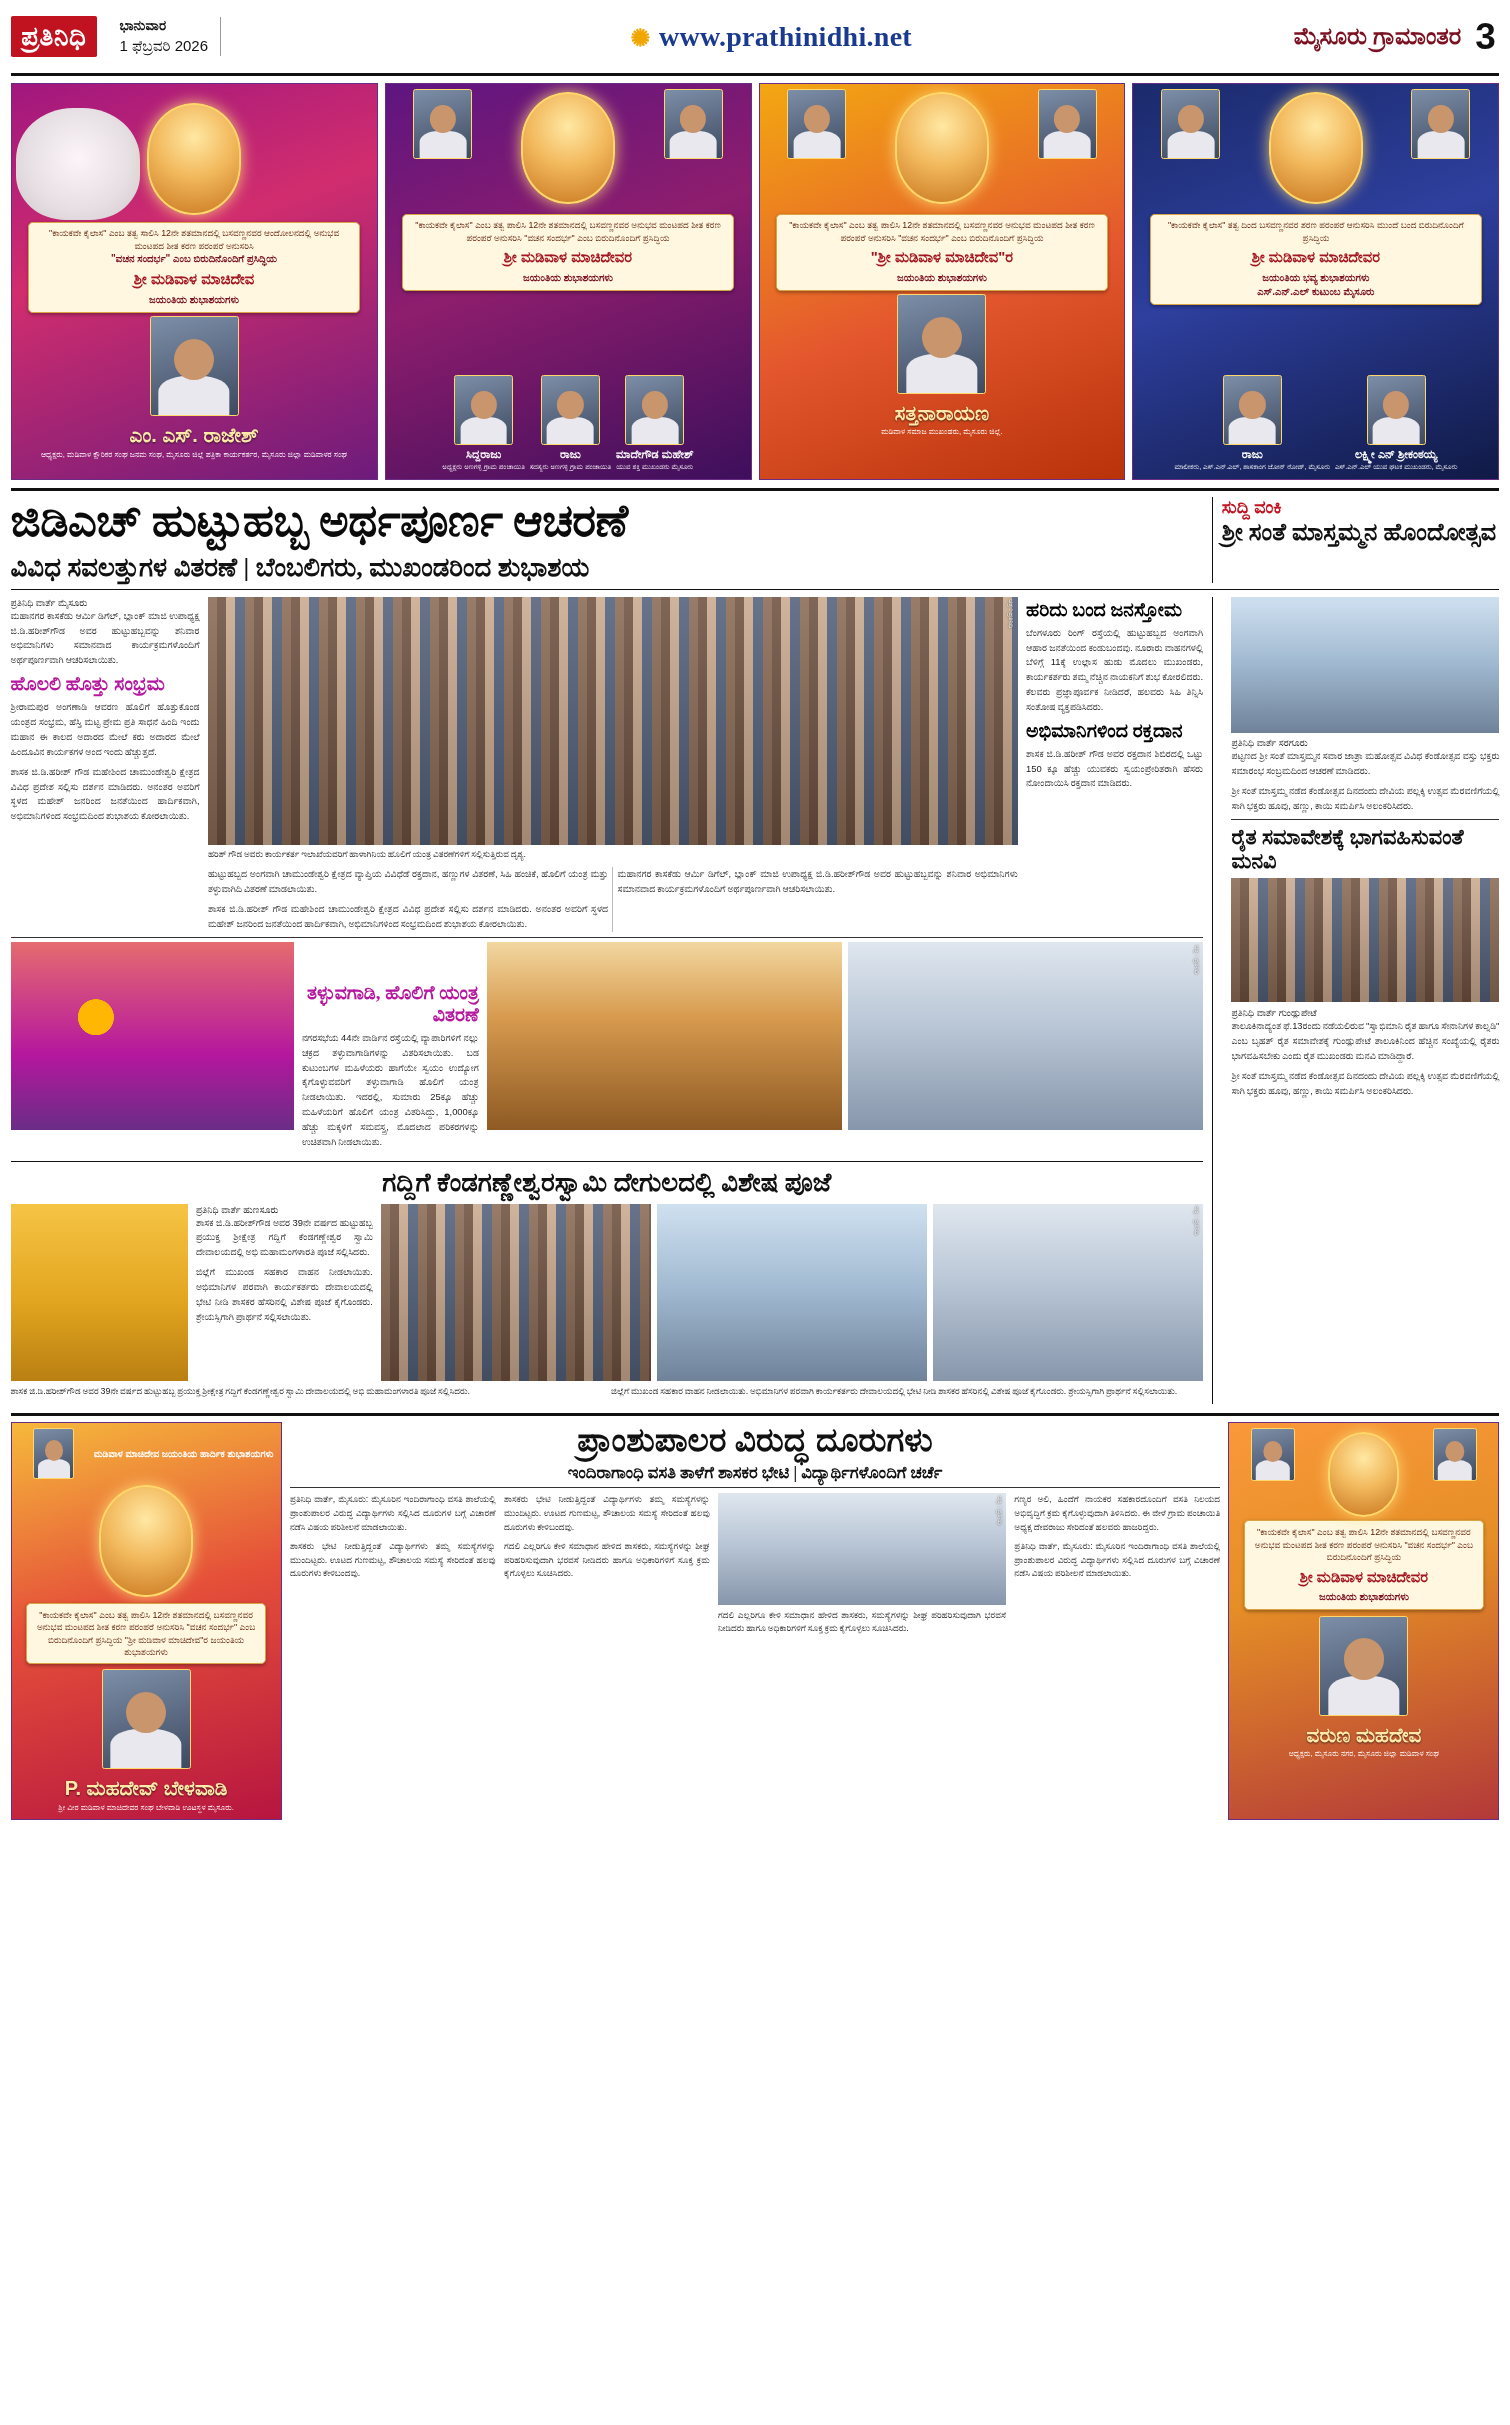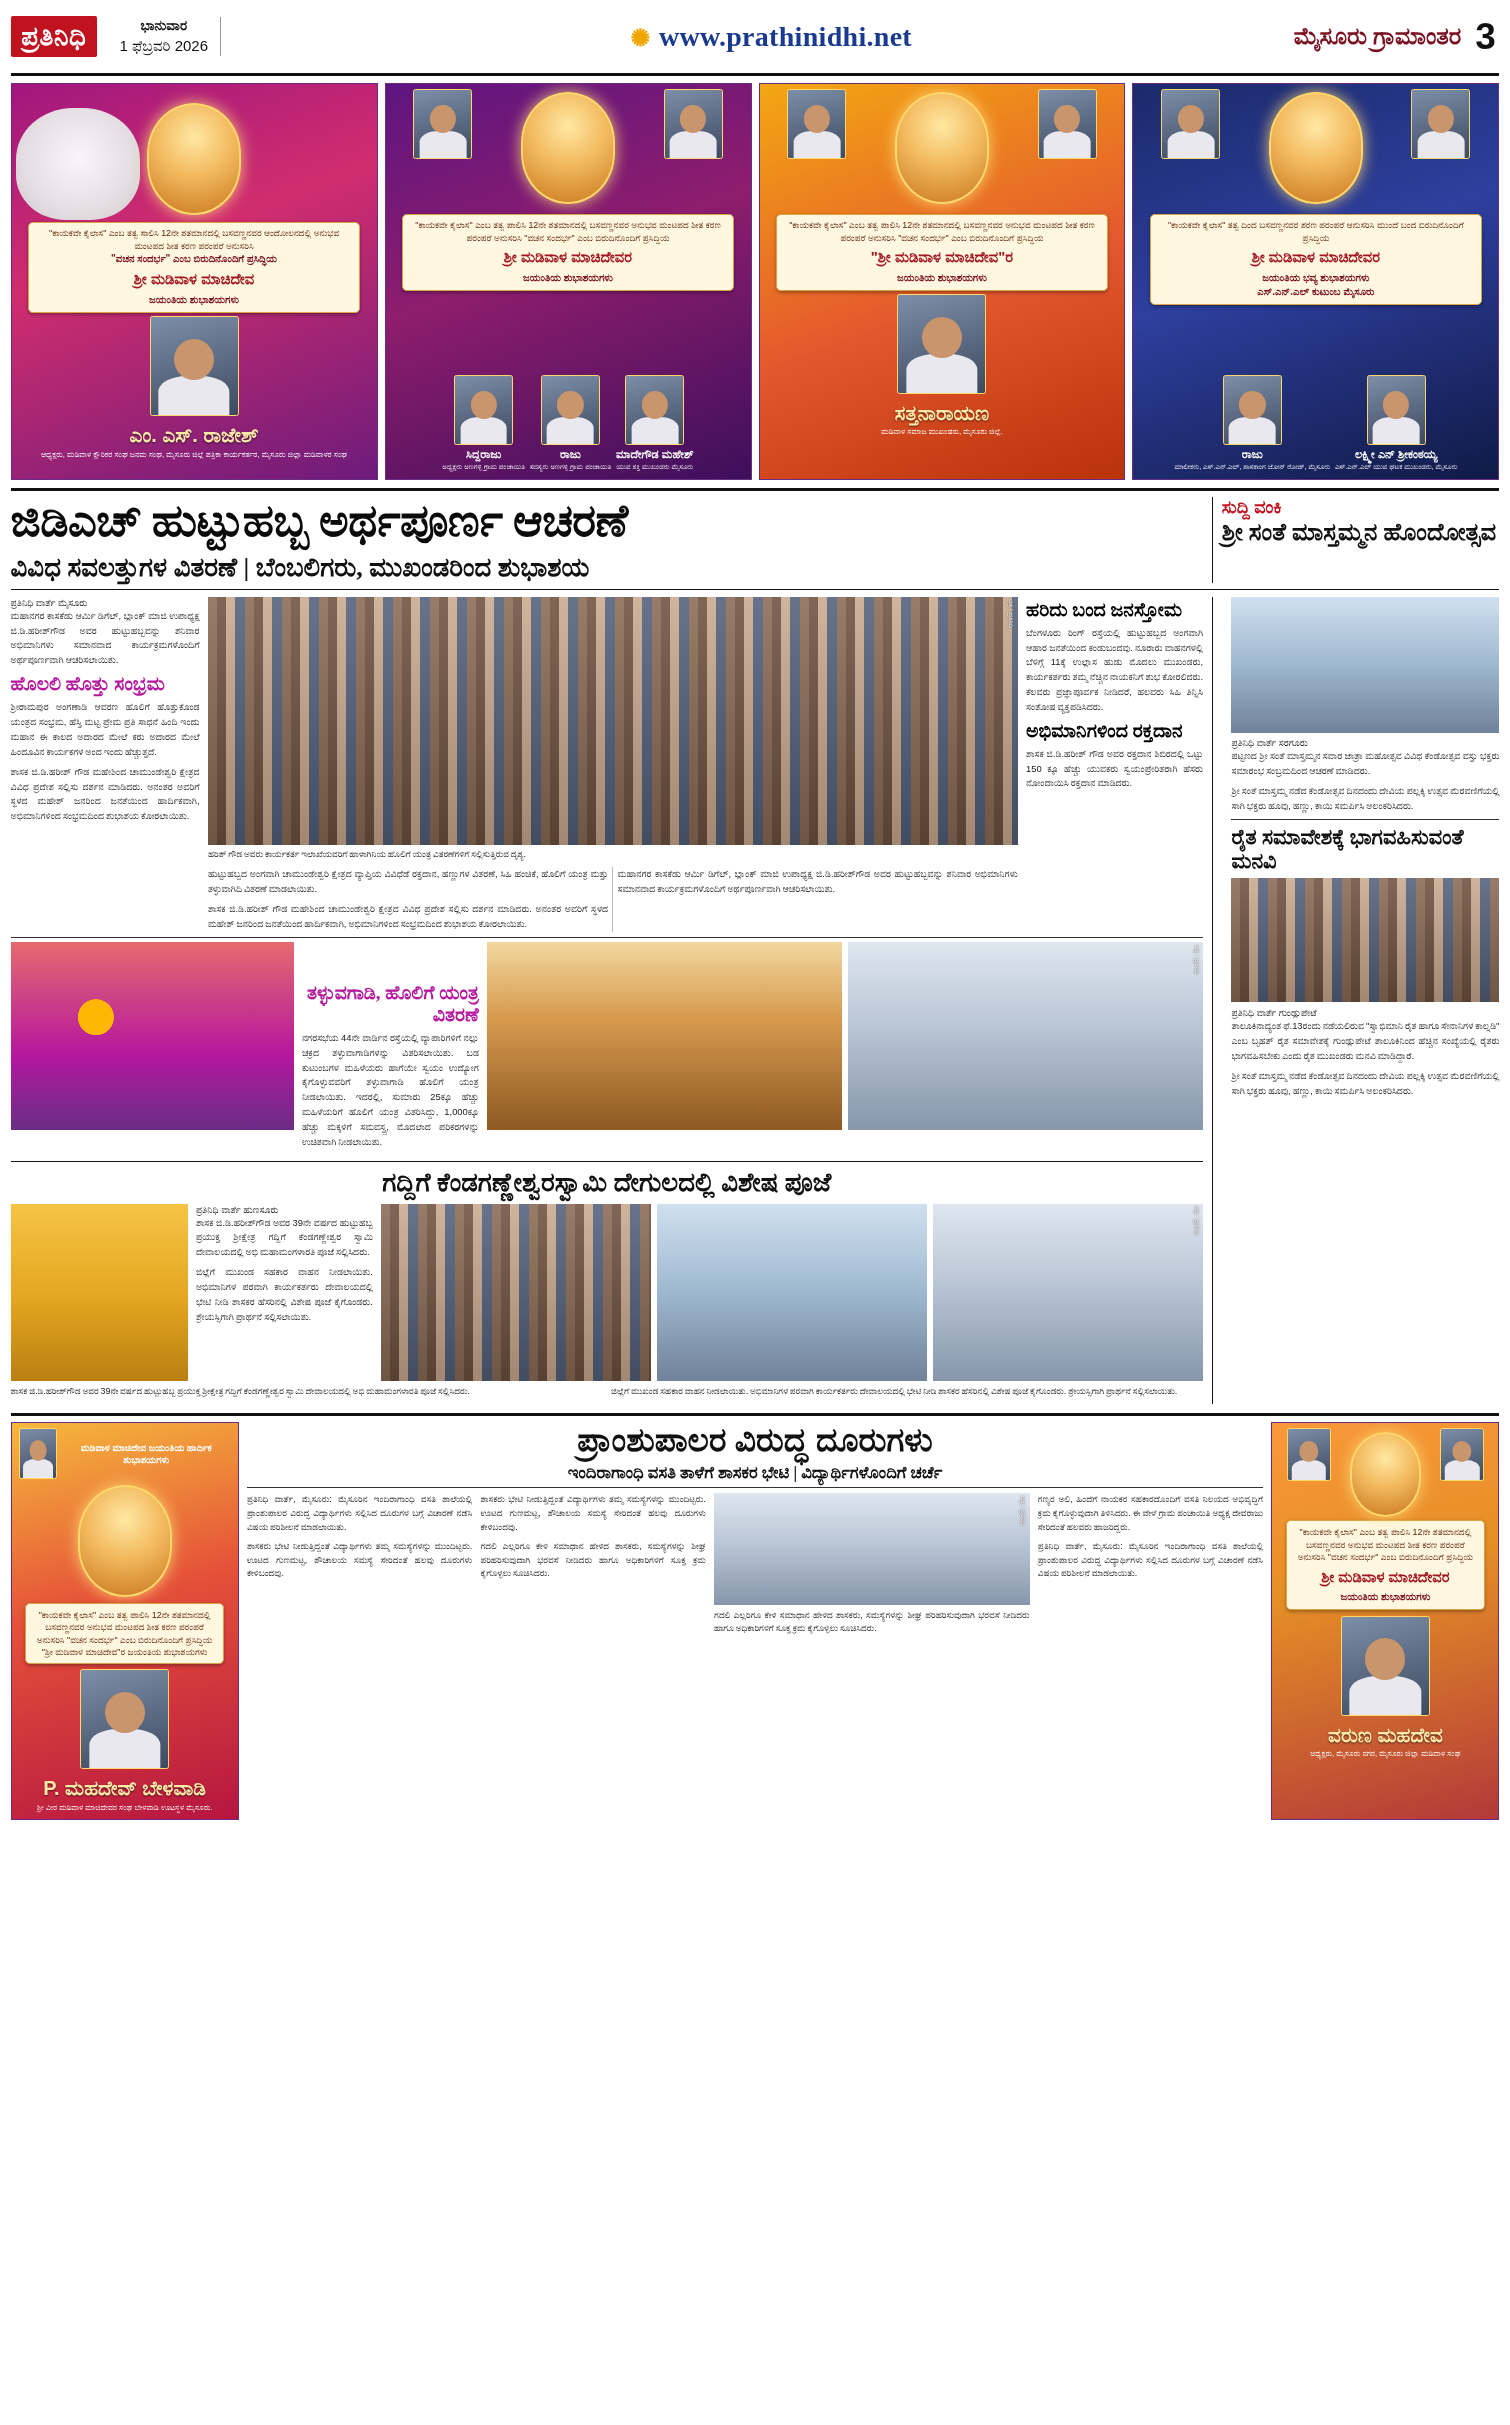--- a/index.html
+++ b/index.html
@@ -15,21 +15,21 @@
   
   .masthead {
     display:flex; align-items:center; height:76px;
     border-bottom:3px solid #111; padding:0 3.5px 0 0;
   }
   .logo-box {
     background:#c1121f; color:#fff; padding:5.9px 10.6px; margin-right:10.6px;
     font-family:"Liberation Serif", serif; font-weight:bold; font-size:26px;
     letter-spacing:0.6px; border-radius:1.8px;
   }
-  .mh-date { font-size:13.6px; line-height:1.35; text-align:center; padding:0 11.8px;
+  .mh-date { font-size:13.6px; line-height:1.35; text-align:left; padding:0 11.8px;
     border-right:1.2px solid #999; margin-right:28px; }
   .mh-date .d1 { font-weight:bold; }
   .mh-date .d2 { font-weight:normal; font-size:15px; }
   .mh-site { flex:1; text-align:center; font-size:28px; font-weight:bold;
     color:#1a3a8f; font-family:"Liberation Serif", serif; letter-spacing:0.3px; }
   .mh-site .star { color:#f0a500; font-size:23.6px; margin-right:8.3px; }
   .mh-edition { font-size:23.6px; font-weight:bold; color:#7a1020;
     font-family:"Liberation Serif", serif; margin-right:14px; }
   .mh-page { font-size:37px; font-weight:bold; }
 
@@ -170,21 +170,21 @@
       radial-gradient(circle at 30% 40%, #ffb703 0 17.7px, transparent 18.3px),
       linear-gradient(180deg,#e56b6f 0%,#b5179e 60%,#6a2d86 100%);
   }
 
   .two-col { column-count:2; column-gap:9.4px; column-rule:0.6px solid #bbb; }
 
   .flexrow { display:flex; gap:8.3px; }
 
   
   .bot-grid { display:flex; gap:8.3px; margin-top:5.9px; }
-  .bot-ad { width:228px; border:1.2px solid #6a2d86; position:relative; overflow:hidden;
+  .bot-ad { width:271px; border:1.2px solid #6a2d86; position:relative; overflow:hidden;
     color:#fff; text-align:center; padding:5.9px 7px;
     background:linear-gradient(165deg,#f6b93b 0%,#e55039 45%,#b71540 100%); }
   .bot-ad.right { background:linear-gradient(165deg,#fa983a 0%,#e58e26 40%,#b33939 100%); }
   .bot-mid { flex:1; }
 </style>
 </head>
 <body>
 
 <div class="page">
 

